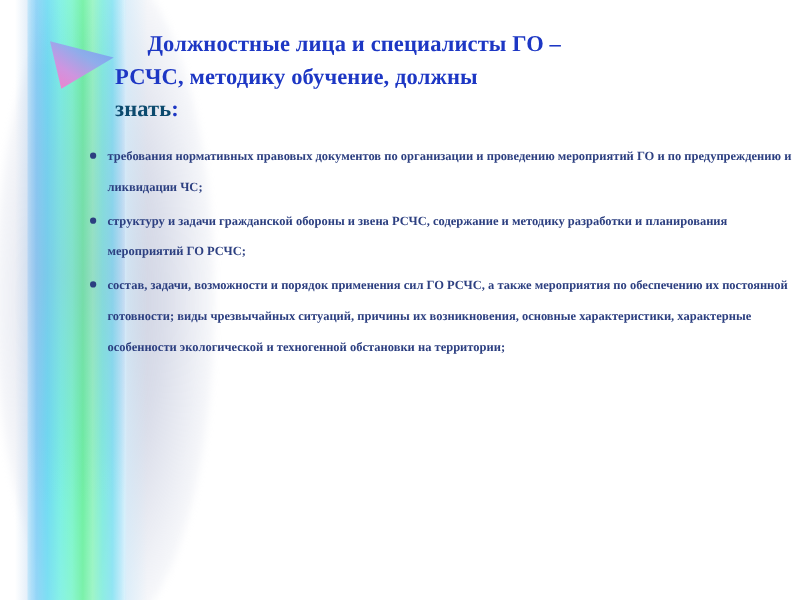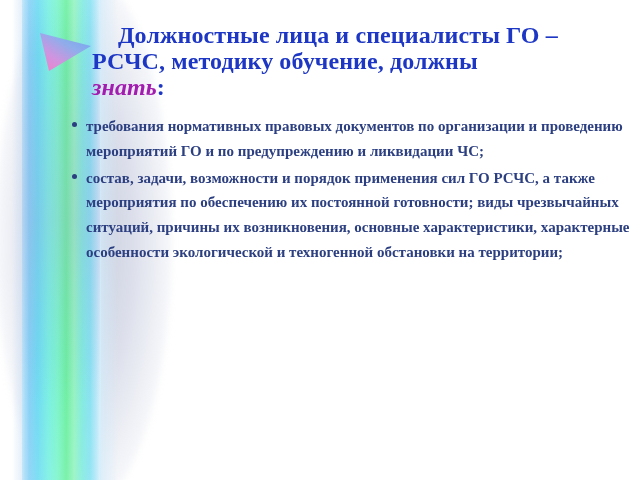--- a/index.html
+++ b/index.html
@@ -119,45 +119,44 @@
     top: 0;
     width: 640px;
     height: 480px;
   }
 
   .title {
     position: absolute;
     left: 92px;
     top: 22px;
     width: 540px;
-    font-size: 24px;
+    font-size: 18px;
     font-weight: bold;
     line-height: 26px;
     color: #1d37c4;
     letter-spacing: 0.1px;
   }
   .title .indent { display: inline-block; width: 26px; }
   .title .emph {
-    color: #a21caf;
-    font-style: italic;
+    color: #0c4a6e;
     font-weight: bold;
   }
   .title .colon { color: #1d37c4; font-style: normal; }
 
   .bullets {
     position: absolute;
     left: 72px;
     top: 114px;
     width: 566px;
   }
   .bullet {
     position: relative;
     margin: 0 0 2px 0;
     padding-left: 14px;
-    font-size: 15px;
+    font-size: 10px;
     font-weight: bold;
     line-height: 24.8px;
     color: #2c3f80;
     text-align: left;
   }
   .bullet .dot {
     position: absolute;
     left: 0;
     top: 8px;
     width: 5px;
@@ -198,20 +197,24 @@
       <span class="emph">знать</span><span class="colon">:</span>
     </div>
 
     <div class="bullets">
 
       <div class="bullet">
         <span class="dot"></span>
         <span>требования нормативных правовых документов по организации и проведению мероприятий ГО и по предупреждению и ликвидации ЧС;</span>
       </div>
 
+      <div class="bullet">
+        <span class="dot"></span>
+        <span>структуру и задачи гражданской обороны и звена РСЧС, содержание и методику разработки и планирования мероприятий ГО  РСЧС;</span>
+      </div>
 
       <div class="bullet">
         <span class="dot"></span>
         <span>состав, задачи, возможности и порядок применения сил ГО  РСЧС, а также мероприятия по обеспечению их постоянной готовности;  виды чрезвычайных ситуаций, причины их возникновения, основные характеристики, характерные особенности экологической и техногенной обстановки на территории;</span>
       </div>
 
     </div>
 
   </div>
 </div>

